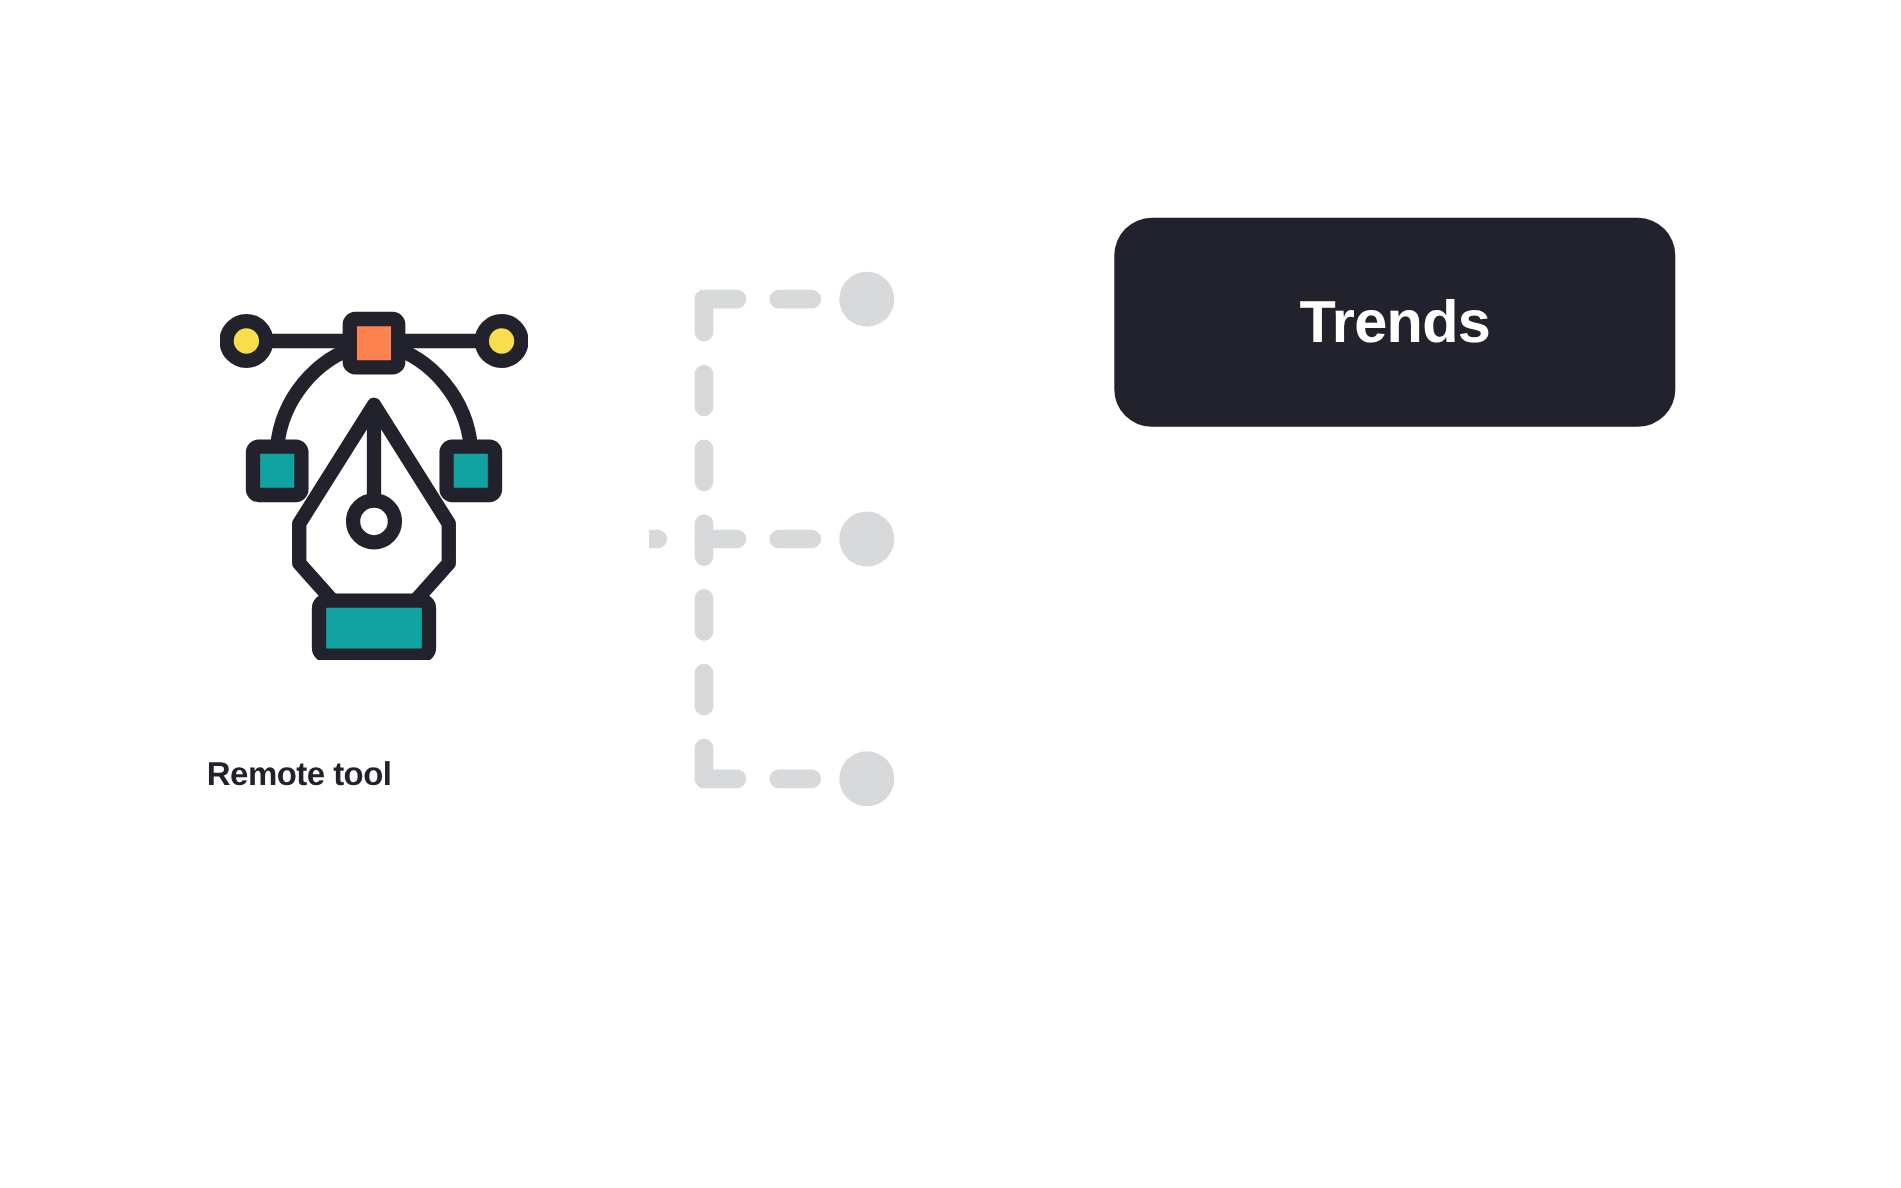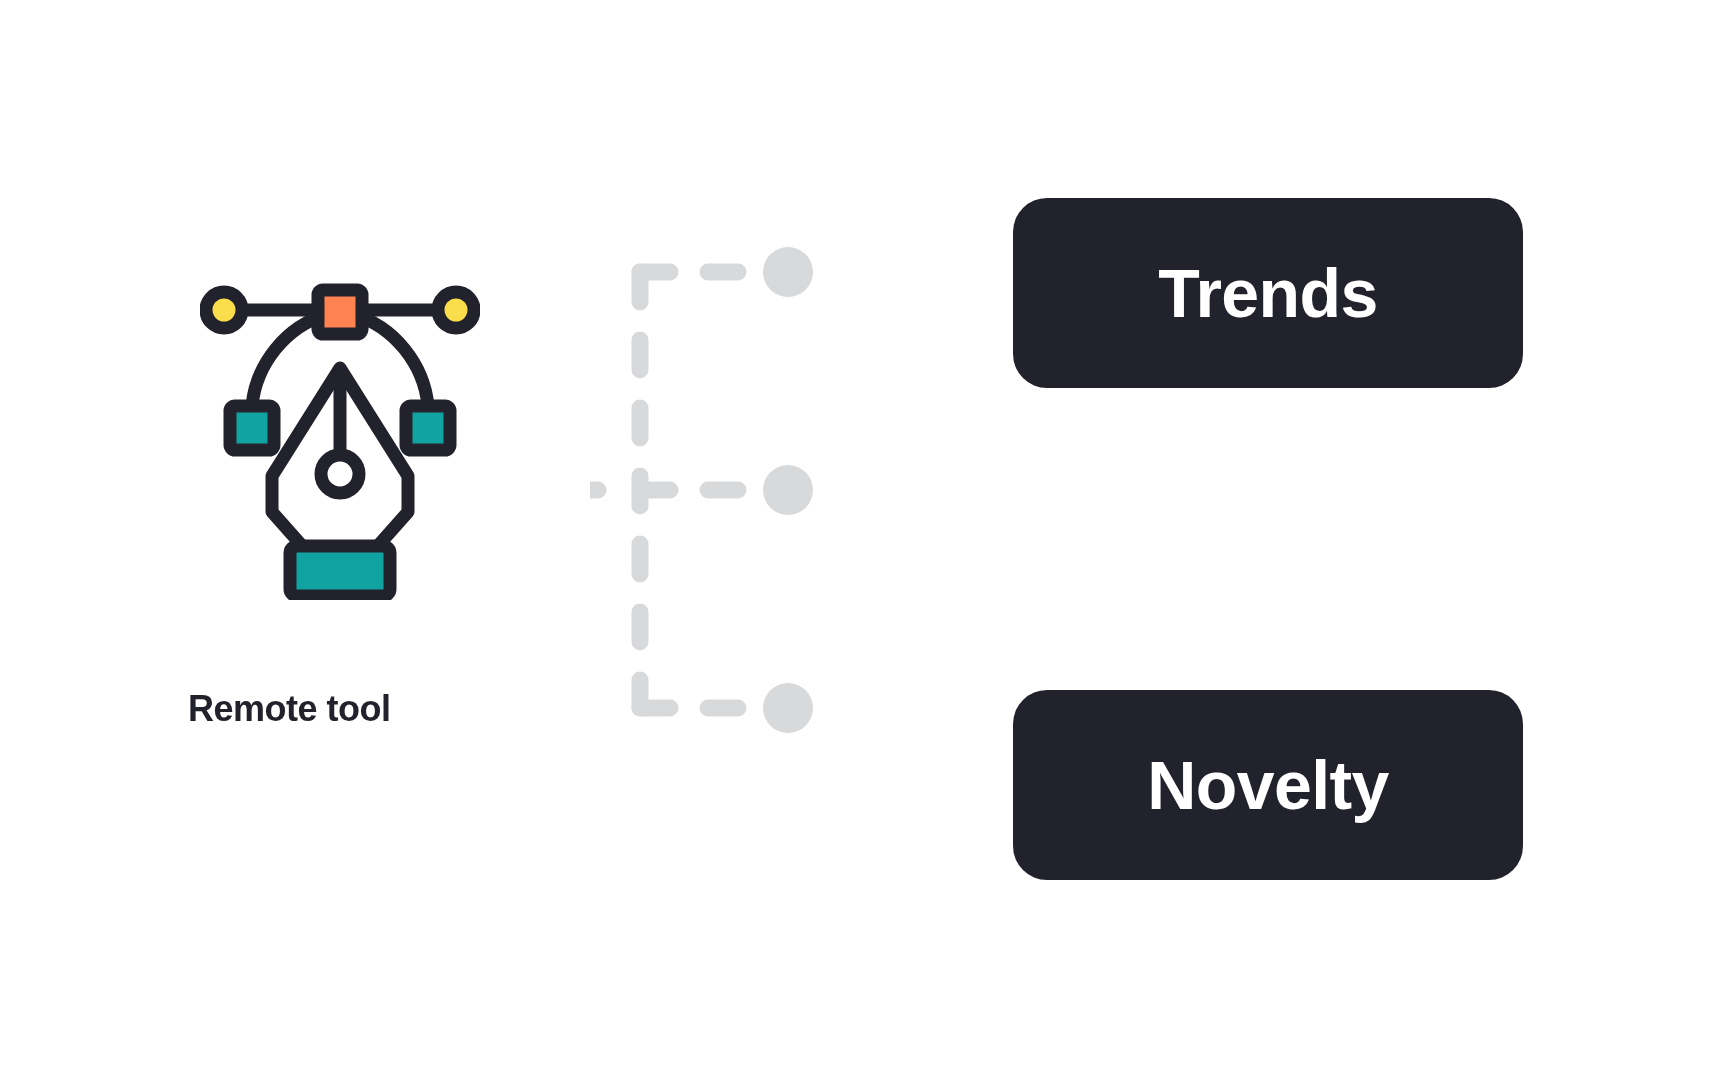--- a/index.html
+++ b/index.html
@@ -29,21 +29,21 @@
     position: absolute;
     left: 50px;
     top: 0;
     width: 280px;
     height: 320px;
   }
   #tool-label {
     position: absolute;
     left: 38px;
     top: 408px;
-    font-size: 36px;
+    font-size: 30px;
     font-weight: 700;
     letter-spacing: -0.5px;
     color: #22222c;
     white-space: nowrap;
   }
 
   
   #connectors {
     position: absolute;
     left: 590px;
@@ -68,21 +68,21 @@
     height: 190px;
     border-radius: 34px;
     background: #22222c;
     display: flex;
     align-items: center;
     justify-content: center;
     cursor: pointer;
   }
   .pill-label {
     color: #ffffff;
-    font-size: 68px;
+    font-size: 54px;
     font-weight: 700;
     letter-spacing: -0.6px;
     line-height: 1;
   }
 </style>
 </head>
 <body>
 
 <div id="stage">
 
@@ -140,20 +140,17 @@
       <circle cx="198" cy="478" r="25" fill="#D8D9DB"></circle>
     </svg>
   </div>
 
   <div id="button-stack">
 
     <div class="pill">
       <span class="pill-label">Trends</span>
     </div>
 
-    <div class="pill">
-      <span class="pill-label">Novelty</span>
-    </div>
 
 
   </div>
 
 </div>
 
 </body></html>

